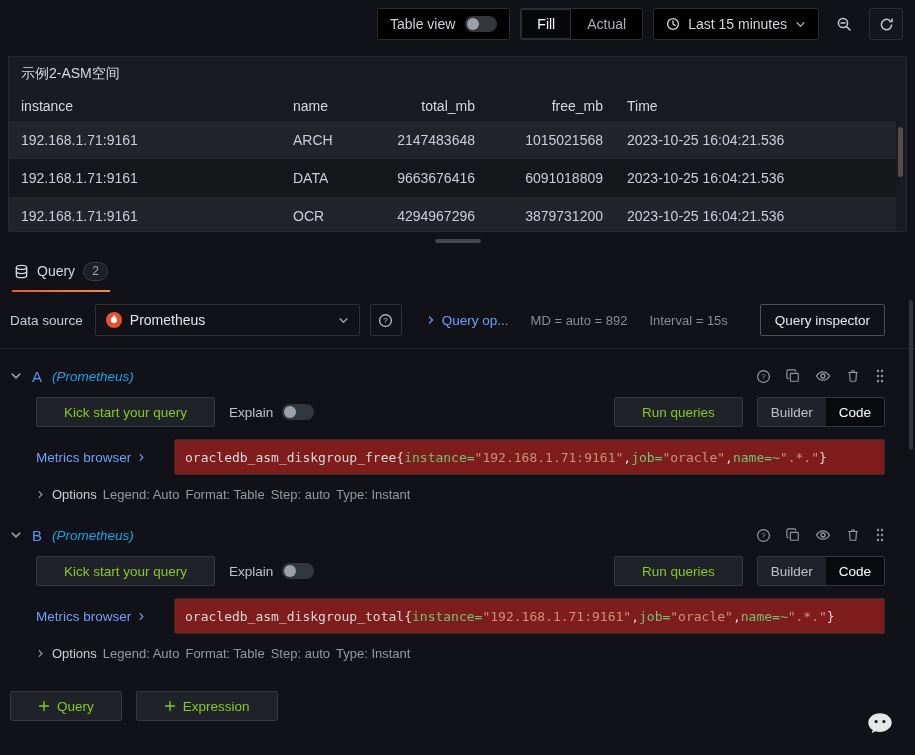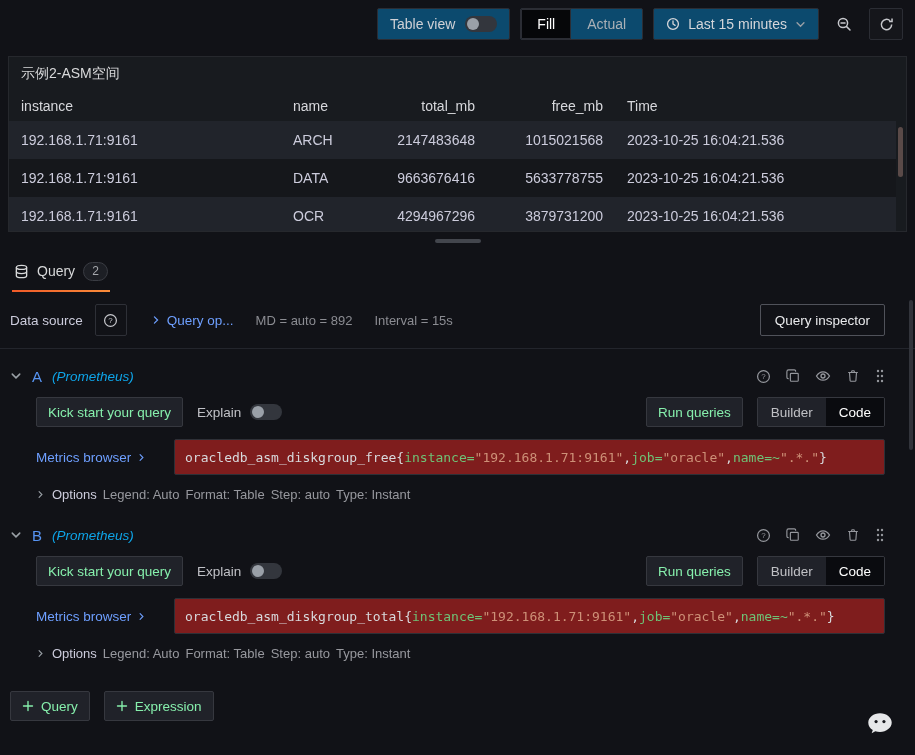--- a/index.html
+++ b/index.html
@@ -8,21 +8,21 @@
     background:#111217;
     color:#ccccdc;
     font-family:"Liberation Sans", sans-serif;
     font-size:14px;
     overflow:hidden;
   }
   .screen { position:relative; width:915px; height:755px; display:flex; flex-direction:column; }
 
   
   .toolbar { height:48px; display:flex; align-items:center; justify-content:flex-end; gap:10px; padding:0 12px; }
-  .group { display:flex; align-items:center; height:32px; border:1px solid #2b2d34; border-radius:2px; background:#0c4a6e; }
+  .group { display:flex; align-items:center; height:32px; border:1px solid #2b2d34; border-radius:2px; background:#000000; }
   .tv-group { gap:10px; padding:0 12px; }
   .tv-label { color:#d0d1d6; }
   .toggle { position:relative; width:32px; height:16px; border-radius:9px; background:#33363d; display:inline-block; cursor:pointer; }
   .toggle .knob { position:absolute; left:2px; top:2px; width:12px; height:12px; border-radius:50%; background:#9aa0a8; }
   .seg { overflow:hidden; }
   .seg-item { height:100%; display:flex; align-items:center; padding:13px 16px; color:#aab0b6; cursor:pointer; }
   .seg-item.selected { background:#060709; color:#ffffff; box-shadow:inset 0 0 0 1px #2b2d34; }
   .time-picker { gap:8px; padding:0 12px; color:#d5d6da; cursor:pointer; }
   .icon-btn { width:30px; height:32px; display:flex; align-items:center; justify-content:center; color:#c7c8cd; cursor:pointer; background:none; border:none; }
   .icon-btn.boxed { border:1px solid #2b2d34; border-radius:2px; background:#15161b; width:34px; }
@@ -66,21 +66,21 @@
 
   
   .qcard { margin-bottom:16px; }
   .q-header { display:flex; align-items:center; gap:10px; height:34px; }
   .q-collapse { color:#9aa0a6; display:flex; cursor:pointer; }
   .q-ref { color:#5794f2; font-size:15px; font-weight:500; cursor:pointer; }
   .q-ds { color:#0ea5e9; font-style:italic; font-size:13.5px; }
   .q-icons { margin-left:auto; display:flex; align-items:center; gap:15px; color:#95979d; }
   .q-icons .qicon { display:flex; cursor:pointer; }
   .q-toolbar { display:flex; align-items:center; gap:14px; margin:4px 0 12px 26px; }
-  .btn-sec { height:30px; padding:0 11px; display:flex; align-items:center; gap:7px; background:#202229; border:1px solid #36383f; border-radius:2px; color:#86efac; font-size:13.5px; cursor:pointer; font-family:inherit; }
+  .btn-sec { height:30px; padding:0 27px; display:flex; align-items:center; gap:7px; background:#202229; border:1px solid #36383f; border-radius:2px; color:#84cc16; font-size:13.5px; cursor:pointer; font-family:inherit; }
   .explain-wrap { display:flex; align-items:center; gap:9px; color:#c0c1c6; font-size:13.5px; }
   .bc-group { display:flex; height:30px; border:1px solid #36383f; border-radius:2px; overflow:hidden;justify-content:space-between; }
   .bc-item { padding:0 13px; display:flex; align-items:center; background:#202229; color:#c0c1c5; font-size:13.5px; cursor:pointer; }
   .bc-item.selected { background:#0a0b0f; color:#ffffff; }
   .q-editor-row { display:flex; align-items:center; gap:8px; margin-left:26px; }
   .metrics-browser { display:flex; align-items:center; gap:6px; color:#6e9fff; font-size:13.5px; white-space:nowrap; width:130px; cursor:pointer; }
   .code-editor { flex:1; height:36px; display:flex; align-items:center; padding:0 10px; background:#7f1d1d; border:1px solid #2e3037; border-radius:2px; font-family:"DejaVu Sans Mono","Liberation Mono",monospace; font-size:13px; white-space:nowrap; overflow:hidden; cursor:text; }
   .tk-m, .tk-p { color:#d8d9dc; }
   .tk-l, .tk-o { color:#6fc276; }
   .tk-s { color:#ce9178; }
@@ -162,21 +162,21 @@
           <td>192.168.1.71:9161</td>
           <td>ARCH</td>
           <td class="num">2147483648</td>
           <td class="num">1015021568</td>
           <td>2023-10-25 16:04:21.536</td>
         </tr>
         <tr>
           <td>192.168.1.71:9161</td>
           <td>DATA</td>
           <td class="num">9663676416</td>
-          <td class="num">5633778755</td>
+          <td class="num">6091018809</td>
           <td>2023-10-25 16:04:21.536</td>
         </tr>
         <tr>
           <td>192.168.1.71:9161</td>
           <td>OCR</td>
           <td class="num">4294967296</td>
           <td class="num">3879731200</td>
           <td>2023-10-25 16:04:21.536</td>
         </tr>
       </tbody>
@@ -199,20 +199,34 @@
       </span>
       <span>Query</span>
       <span class="count-badge">2</span>
     </div>
   </div>
 
   <div class="editor">
 
     <div class="ds-row">
       <span class="ds-label">Data source</span>
+      <div class="ds-select">
+        <span style="display:flex">
+          <svg width="16" height="16" viewBox="0 0 16 16">
+              <circle cx="8" cy="8" r="8" fill="#e6522c"></circle>
+              <path d="M8 2.5C8.6 4.5 11 5.6 11 8.2A3 3 0 0 1 5 8.2c0-1.5 1-2.5 1.6-3.6.3.8.9 1.3.9 1.3C7.2 4.7 7.6 3.6 8 2.5z" fill="#fff"></path>
+            </svg>
+        </span>
+        <span class="name">Prometheus</span>
+        <span class="caret">
+          <svg width="11" height="11" viewBox="0 0 16 16">
+              <path d="M3 5.5l5 5 5-5" stroke="currentColor" stroke-width="2" fill="none" stroke-linecap="round"></path>
+            </svg>
+        </span>
+      </div>
       <button class="help-btn">
         <span style="display:flex">
           <svg width="15" height="15" viewBox="0 0 16 16">
               <circle cx="8" cy="8" r="6.3" fill="none" stroke="currentColor" stroke-width="1.3"></circle>
               <text x="8" y="11" text-anchor="middle" font-size="8.5" fill="currentColor">?</text>
             </svg>
         </span>
       </button>
       <div class="qopt-link">
         <span style="display:flex">

